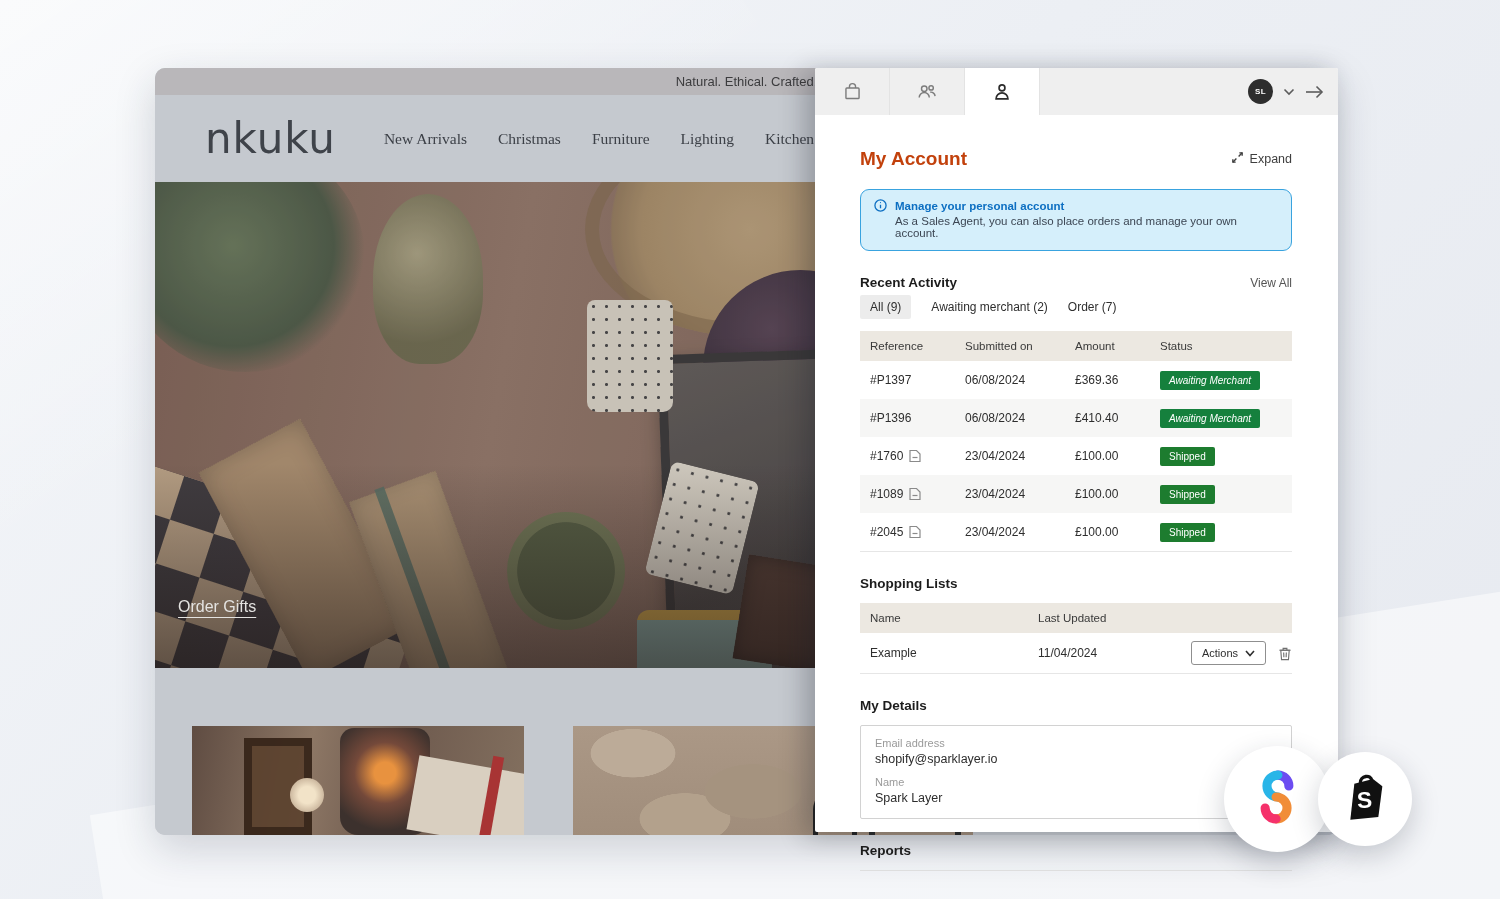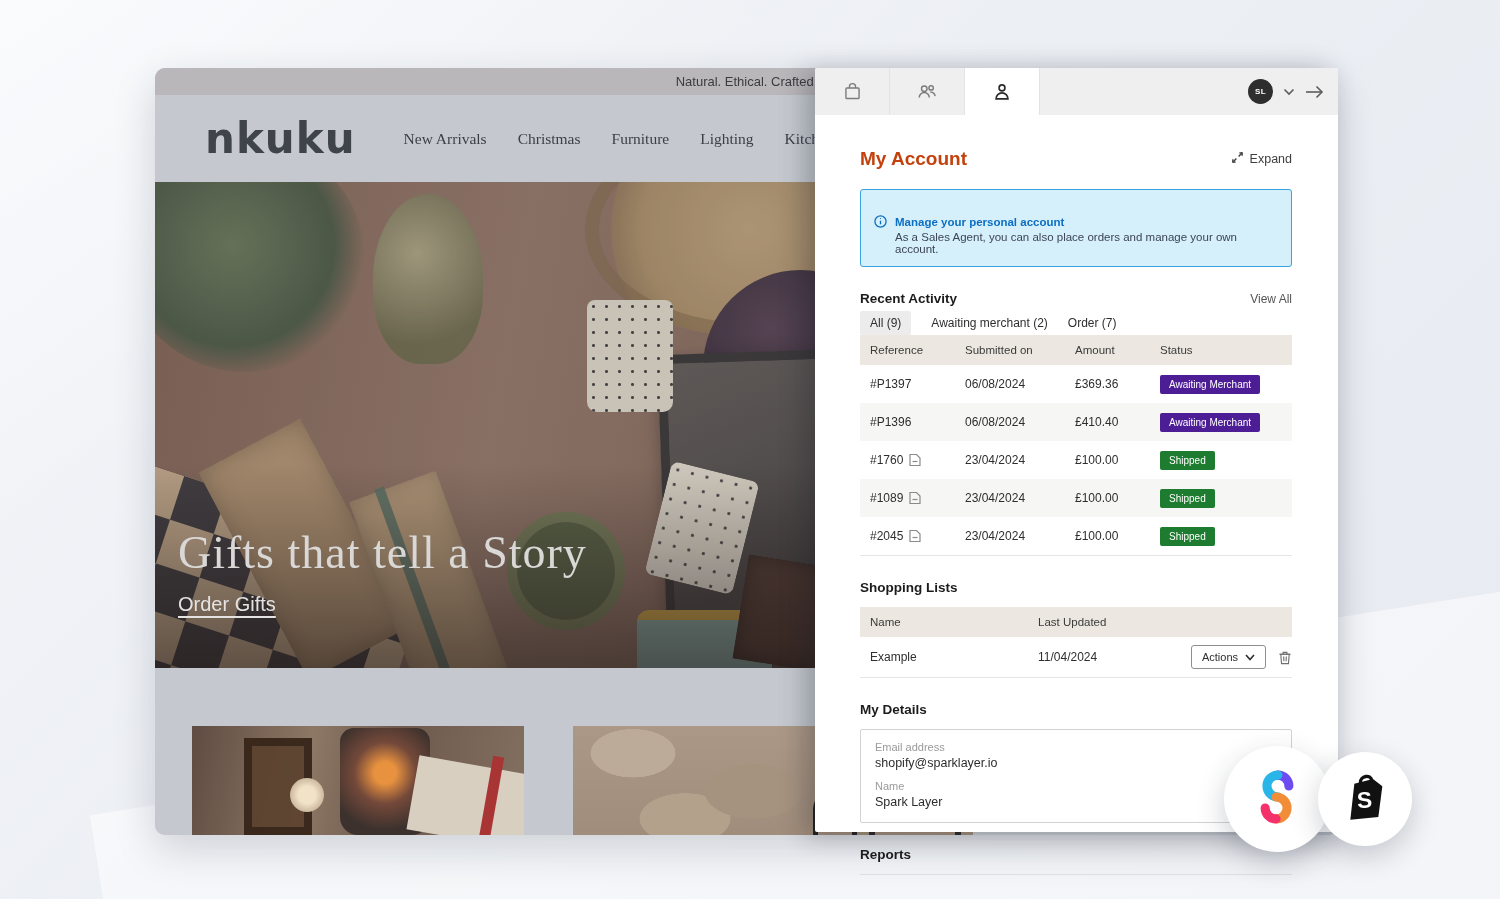--- a/index.html
+++ b/index.html
@@ -13,21 +13,21 @@
   .bg-shape2 { position:absolute; bottom:-300px; left:120px; width:1700px; height:520px;
                transform:rotate(-9deg); background:rgba(255,255,255,.5); }
 
   
   .site-window { position:absolute; left:155px; top:68px; width:1183px; height:767px;
                  border-radius:10px; overflow:hidden;
                  box-shadow:0 14px 40px rgba(30,40,60,.18); background:#c5c9cf; }
   .ann-bar { height:27px; background:#b9b7ba; display:flex; align-items:center; justify-content:center; }
   .ann-bar span { font-size:13px; color:#3c3c3e; }
   .nav-bar { height:87px; background:#c5c9cf; display:flex; align-items:center; }
-  .site-logo { font-family:"DejaVu Sans", sans-serif; font-size:42px; font-weight:700;
+  .site-logo { font-family:"DejaVu Sans", sans-serif; font-size:42px; font-weight:400;
                color:#3f434a; letter-spacing:1px; margin-left:50px; }
   .nav-links { display:flex; gap:31px; margin-left:48px; }
   .nav-links span { font-family:"Liberation Serif", serif; font-size:15.5px; color:#3b3f46; cursor:pointer; }
 
   
   .hero { position:relative; height:486px; overflow:hidden;
           background:linear-gradient(100deg,#77584a 0%,#8b6e5e 30%,#7d6052 55%,#5f473e 80%,#4c3a32 100%); }
   .hero .obj { position:absolute; }
   .h-succulent { left:-30px; top:-40px; width:240px; height:230px; border-radius:50%;
      background:radial-gradient(circle at 45% 45%, #5f7050 0%, #41503a 55%, rgba(60,70,50,0) 72%); }
@@ -58,21 +58,21 @@
   .h-teal-mug { left:482px; top:428px; width:135px; height:60px; border-radius:12px 12px 0 0;
      background:linear-gradient(#c79b3a 0 16%, #7fa39b 17%); }
   .h-leather { left:585px; top:382px; width:130px; height:105px; transform:rotate(9deg);
      background:#483026; box-shadow:inset 0 0 18px rgba(0,0,0,.5); }
   .hero-wash { position:absolute; inset:0; background:rgba(125,120,128,.18); }
   .hero-shade { position:absolute; inset:0;
      background:linear-gradient(to top, rgba(28,20,18,.55) 0%, rgba(28,20,18,0) 42%); }
   .hero-copy { position:absolute; left:23px; bottom:52px; }
   .hero-title { font-family:"Liberation Serif", serif; font-size:46px; font-weight:400;
                 color:#d9d8d6; letter-spacing:1px; }
-  .hero-cta { display:inline-block; margin-top:14px; font-size:20px; color:#e4e3e1;
+  .hero-cta { display:inline-block; margin-top:14px; font-size:16px; color:#e4e3e1;
               text-decoration:underline; text-underline-offset:5px; cursor:pointer; }
 
   
   .band { position:relative; height:167px; background:#c5c9cf; }
   .promo { position:absolute; top:58px; height:109px; overflow:hidden; cursor:pointer; }
   .promo-left { left:37px; width:332px;
      background:linear-gradient(100deg,#5f4c42,#8d7765 35%,#6e5a4e 60%,#83705f 100%); }
   .promo .p-obj { position:absolute; }
   .pl-lantern { left:52px; top:12px; width:68px; height:97px; background:rgba(90,64,44,.9);
      box-shadow:inset 0 0 0 8px rgba(50,34,24,.8); }
@@ -110,43 +110,43 @@
             font-size:8px; font-weight:bold; display:flex; align-items:center; justify-content:center;
             letter-spacing:.5px; cursor:pointer; }
   .chev, .arrow-right { color:#5c5c5c; cursor:pointer; display:flex; align-items:center; }
 
   .panel-content { padding:0 46px 0 45px; }
   .heading-row { display:flex; align-items:center; margin-top:33px; }
   .panel-title { font-size:19px; font-weight:bold; color:#c2410c; }
   .expand-link { margin-left:auto; display:flex; align-items:center; gap:6px; font-size:12.5px;
                  color:#3e3e3e; cursor:pointer; }
 
-  .info-box { margin-top:19px; background:#d5effb; border:1px solid #39a3df; border-radius:3px;
-              padding:25px 14px 11px 13px; }
+  .info-box { margin-top:19px; background:#d5effb; border:1px solid #39a3df; border-radius:9px;
+              padding:9px 14px 11px 13px; }
   .info-head { display:flex; align-items:center; gap:8px; }
   .info-title { font-size:11.5px; font-weight:bold; color:#0d6fc2; }
   .info-body { font-size:11.5px; color:#3c4653; margin-left:21px; margin-top:3px; }
 
   .section-head { display:flex; align-items:baseline; margin-top:24px; }
   .section-title { font-size:13.5px; font-weight:bold; color:#1c1c1c; }
   .view-all { margin-left:auto; font-size:12px; color:#555; cursor:pointer; }
 
   .chips { display:flex; gap:20px; margin-top:5px; align-items:center; }
   .chip { font-size:12px; color:#2e2e2e; cursor:pointer; padding:5px 0; }
   .chip.active { background:#ececec; padding:5px 10px; border-radius:2px; }
 
-  .ra-table { margin-top:0; border-bottom:1px solid #e6e6e6; }
+  .ra-table { margin-top:12px; border-bottom:1px solid #e6e6e6; }
   .t-head { display:flex; background:#ece8e1; }
   .t-head .c { font-size:11.5px; color:#3a3a3a; padding:9px 10px; }
   .t-row { display:flex; align-items:center; height:38px; cursor:pointer; }
   .t-row.alt { background:#f6f6f5; }
   .t-row .c { font-size:12px; color:#2e2e2e; padding:0 10px; display:flex; align-items:center; gap:6px; }
   .c.col1 { width:95px; } .c.col2 { width:110px; } .c.col3 { width:85px; } .c.col4 { flex:1; }
   .badge { font-size:10px; color:#fff; padding:4px 9px; border-radius:2px; white-space:nowrap; }
-  .badge.dark { background:#4c1d95; }
+  .badge.dark { background:#15803d;font-style:italic; }
   .badge.green { background:#1d7c2f; }
   .doc-icon { color:#8a8a8a; display:flex; cursor:pointer; }
 
   .sl-table { margin-top:12px; border-bottom:1px solid #e6e6e6; }
   .sl-table .t-head .c1 { width:168px; } .sl-table .t-head .c2 { flex:1; }
   .sl-row { display:flex; align-items:center; height:40px; }
   .sl-row .c { font-size:12px; color:#2e2e2e; padding:0 10px; }
   .sl-row .c1 { width:168px; } .sl-row .c2 { flex:1; }
   .actions-btn { display:flex; align-items:center; gap:7px; border:1px solid #8f8f8f; border-radius:3px;
                  padding:5px 10px; font-size:11px; color:#2e2e2e; background:#fff; cursor:pointer; }
@@ -200,21 +200,20 @@
       <div class="obj h-ribbon"></div>
       <div class="obj h-mug-green"></div>
       <div class="obj h-tray"></div>
       <div class="obj h-mugA"></div>
       <div class="obj h-mugB"></div>
       <div class="obj h-teal-mug"></div>
       <div class="obj h-leather"></div>
       <div class="hero-wash"></div>
       <div class="hero-shade"></div>
       <div class="hero-copy">
-        <div class="hero-title">Gifts that tell a Story</div>
         <span class="hero-cta">Order Gifts</span>
       </div>
     </div>
 
     <div class="band">
       <div class="promo promo-left">
         <div class="p-obj pl-lantern"></div>
         <div class="p-obj pl-tea"></div>
         <div class="p-obj pl-votive"></div>
         <div class="p-obj pl-gift"></div>

